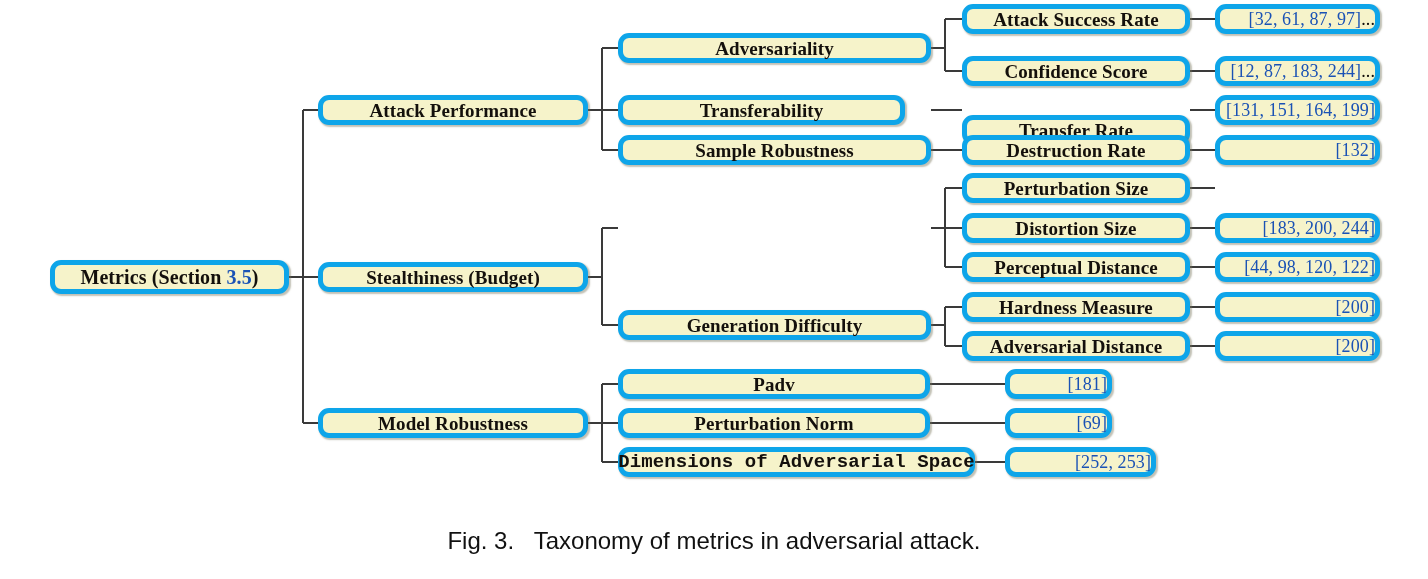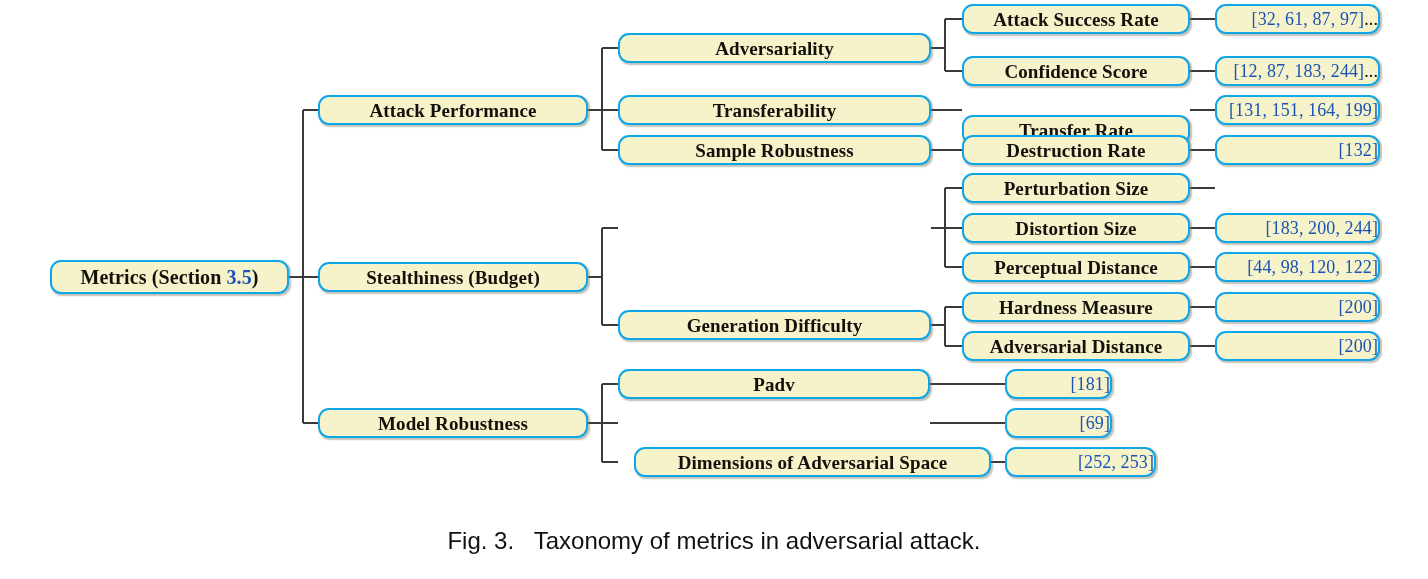--- a/index.html
+++ b/index.html
@@ -19,21 +19,21 @@
     position: absolute;
     left: 0; top: 0;
     width: 1428px;
     height: 579px;
     pointer-events: none;
   }
   .node {
     position: absolute;
     box-sizing: border-box;
     background: #f6f3ca;
-    border: 2px solid #0ea5e9;
+    border: 5px solid #0ea5e9;
     border-radius: 11px;
     box-shadow: 1.5px 1.5px 1.5px rgba(120,118,90,0.45);
     display: flex;
     align-items: center;
     justify-content: center;
     color: #14100c;
     font-weight: bold;
     font-family: "Liberation Serif", "DejaVu Serif", serif;
     letter-spacing: 0.1px;
     white-space: nowrap;
@@ -144,35 +144,38 @@
   <div class="node" style="left:318px; top:262px; width:270px; height:30px; font-size:19px;">
     <span class="node-label">Stealthiness (Budget)</span>
   </div>
   <div class="node" style="left:318px; top:408px; width:270px; height:30px; font-size:19px;">
     <span class="node-label">Model Robustness</span>
   </div>
 
   <div class="node" style="left:618px; top:33px; width:313px; height:30px; font-size:19px;">
     <span class="node-label">Adversariality</span>
   </div>
-  <div class="node" style="left:618px; top:95px; width:313px; height:30px; font-size:19px;">
+  <div class="node" style="left:618px; top:95px; width:287px; height:30px; font-size:19px;">
     <span class="node-label">Transferability</span>
   </div>
   <div class="node" style="left:618px; top:135px; width:313px; height:30px; font-size:19px;">
     <span class="node-label">Sample Robustness</span>
   </div>
 
   <div class="node" style="left:618px; top:310px; width:313px; height:30px; font-size:19px;">
     <span class="node-label">Generation Difficulty</span>
   </div>
 
   <div class="node" style="left:618px; top:369px; width:312px; height:30px; font-size:19px;">
     <span class="node-label">Padv</span>
   </div>
-  <div class="node" style="left:634px; top:447px; width:357px; height:30px; font-size:19px;">
+  <div class="node" style="left:618px; top:408px; width:312px; height:30px; font-size:19px;">
+    <span class="node-label">Perturbation Norm</span>
+  </div>
+  <div class="node" style="left:618px; top:447px; width:357px; height:30px; font-size:19px;font-family:Liberation Mono, monospace;">
     <span class="node-label">Dimensions of Adversarial Space</span>
   </div>
 
   <div class="node" style="left:962px; top:4px; width:228px; height:30px; font-size:19px;">
     <span class="node-label">Attack Success Rate</span>
   </div>
   <div class="node" style="left:962px; top:56px; width:228px; height:30px; font-size:19px;">
     <span class="node-label">Confidence Score</span>
   </div>
   <div class="node" style="left:962px; top:95px; width:228px; height:30px; font-size:19px;margin-top:20px;">

